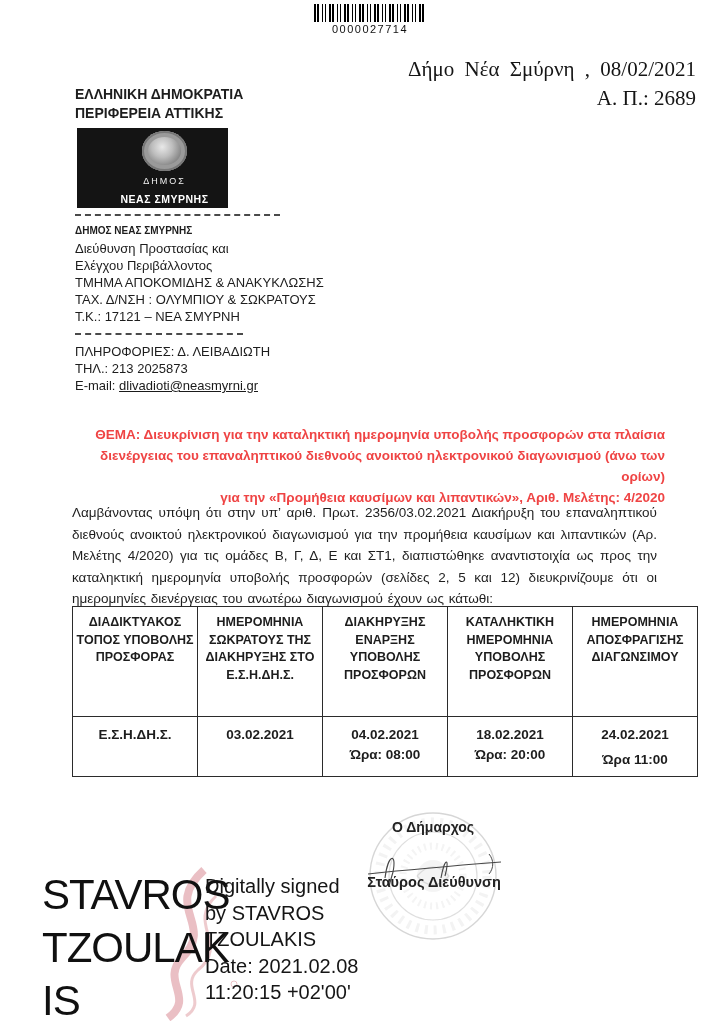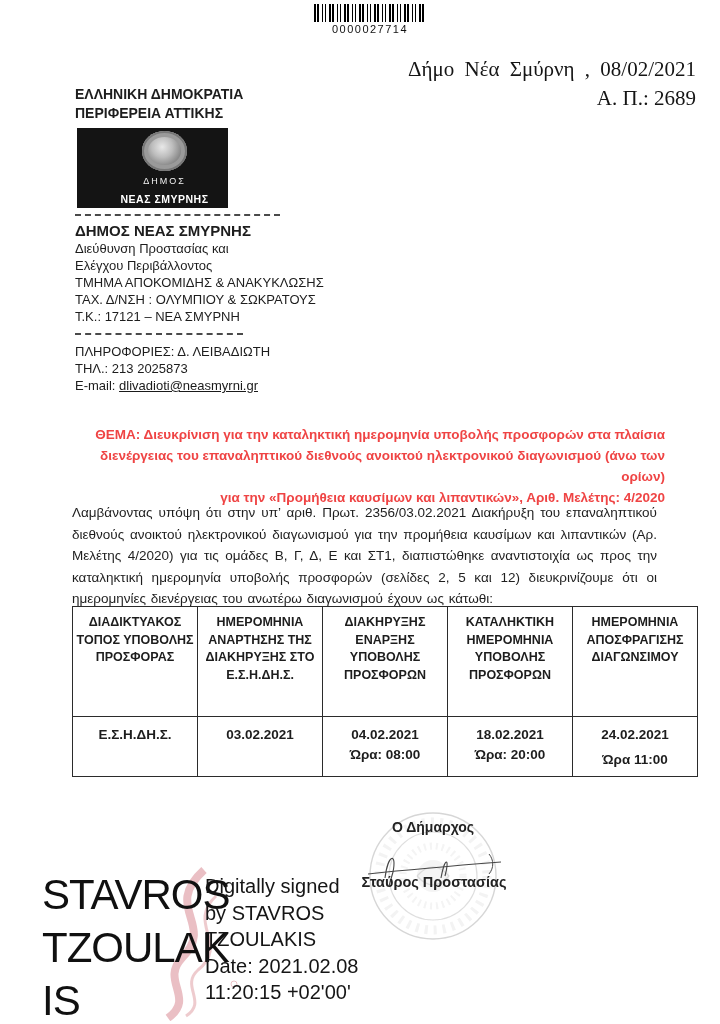--- a/index.html
+++ b/index.html
@@ -24,21 +24,21 @@
   .logo{margin:5px 0 6px 2px;width:127px;height:80px;background:#141414;
         display:flex;flex-direction:column;align-items:center;justify-content:flex-start;padding-left:24px;}
   .logo-seal{margin-top:3px;width:45px;height:45px;border-radius:50%;
      background:radial-gradient(circle at 45% 40%, #e8e8e8 0%, #bdbdbd 30%, #8a8a8a 55%, #5a5a5a 80%, #3a3a3a 100%);
      box-shadow:inset 0 0 0 2px #777, inset 0 0 0 6px #9a9a9a;}
   .logo-line1{color:#f2f2f2;font-size:9px;letter-spacing:2px;margin-top:2px;}
   .logo-line2{color:#ffffff;font-weight:bold;font-size:10.5px;letter-spacing:.5px;margin-top:1px;}
   .dashed{border-top:2px dashed #4a4a4a;height:0;margin:6px 0 6px 0;}
   .dash1{width:205px;}
   .dash2{width:168px;margin-top:8px;}
-  .muni{font-weight:bold;font-size:15px;line-height:18px;}
+  .muni{font-weight:bold;font-size:10px;line-height:18px;}
   .info-first{margin-top:8px;}
   .email-line a, .email-link{color:#1a1a1a;text-decoration:underline;cursor:pointer;}
 
   
   .subject{position:absolute;left:55px;top:424px;width:610px;text-align:right;
      font-weight:bold;font-size:13.5px;line-height:21px;color:#ef4444;}
 
   
   .body-par{position:absolute;left:72px;top:502px;width:585px;text-align:justify;
      font-size:13.5px;line-height:21.5px;color:#1e1e1e;word-spacing:1px;}
@@ -112,21 +112,21 @@
     <div>διενέργειας του επαναληπτικού διεθνούς ανοικτού ηλεκτρονικού διαγωνισμού (άνω των ορίων)</div>
     <div>για την «Προμήθεια καυσίμων και λιπαντικών», Αριθ. Μελέτης: 4/2020</div>
   </div>
 
   <div class="body-par">Λαμβάνοντας υπόψη ότι στην υπ’ αριθ. Πρωτ. 2356/03.02.2021 Διακήρυξη του επαναληπτικού διεθνούς ανοικτού ηλεκτρονικού διαγωνισμού για την προμήθεια καυσίμων και λιπαντικών (Αρ. Μελέτης 4/2020) για τις ομάδες Β, Γ, Δ, Ε και ΣΤ1, διαπιστώθηκε αναντιστοιχία ως προς την καταληκτική ημερομηνία υποβολής προσφορών (σελίδες 2, 5 και 12) διευκρινίζουμε ότι οι ημερομηνίες διενέργειας του ανωτέρω διαγωνισμού έχουν ως κάτωθι:</div>
 
   <table class="tbl">
     <tbody>
       <tr>
         <th>ΔΙΑΔΙΚΤΥΑΚΟΣ ΤΟΠΟΣ ΥΠΟΒΟΛΗΣ ΠΡΟΣΦΟΡΑΣ</th>
-        <th>ΗΜΕΡΟΜΗΝΙΑ ΑΝΑΡΤΗΣΗΣ ΤΗΣ ΔΙΑΚΗΡΥΞΗΣ ΣΤΟ Ε.Σ.Η.ΔΗ.Σ.</th>
+        <th>ΗΜΕΡΟΜΗΝΙΑ ΣΩΚΡΑΤΟΥΣ ΤΗΣ ΔΙΑΚΗΡΥΞΗΣ ΣΤΟ Ε.Σ.Η.ΔΗ.Σ.</th>
         <th>ΔΙΑΚΗΡΥΞΗΣ ΕΝΑΡΞΗΣ ΥΠΟΒΟΛΗΣ ΠΡΟΣΦΟΡΩΝ</th>
         <th>ΚΑΤΑΛΗΚΤΙΚΗ ΗΜΕΡΟΜΗΝΙΑ ΥΠΟΒΟΛΗΣ ΠΡΟΣΦΟΡΩΝ</th>
         <th>ΗΜΕΡΟΜΗΝΙΑ ΑΠΟΣΦΡΑΓΙΣΗΣ ΔΙΑΓΩΝΣΙΜΟΥ</th>
       </tr>
       <tr>
         <td>
           <div>Ε.Σ.Η.ΔΗ.Σ.</div>
           <div class="cell-time"></div>
         </td>
         <td>
@@ -158,21 +158,21 @@
     <path d="M50,66 q16,-18 32,0 q-16,18 -32,0" fill="none" stroke="#8a8a8a" stroke-width="1.2" opacity="0.25"></path>
   </svg>
 
   <div class="sign-title">Ο Δήμαρχος</div>
   <svg class="sign-squiggle" width="140" height="50" viewBox="0 0 140 50">
     <path d="M3,32 C40,28 85,24 136,20" fill="none" stroke="#474747" stroke-width="1.2"></path>
     <path d="M20,36 C23,12 32,10 28,30 L24,44" fill="none" stroke="#474747" stroke-width="1.1"></path>
     <path d="M76,36 C80,14 85,16 80,34" fill="none" stroke="#474747" stroke-width="1.1"></path>
     <path d="M124,12 C129,18 129,26 124,32" fill="none" stroke="#474747" stroke-width="1"></path>
   </svg>
-  <div class="sign-name">Σταύρος Προστασίας</div>
+  <div class="sign-name">Σταύρος Διεύθυνση</div>
 
   <svg class="dsig-ribbon" width="110" height="155" viewBox="0 0 110 155">
     <path d="M66,4 C24,42 78,58 44,92 C22,115 58,132 30,152" fill="none" stroke="#d98a93" stroke-width="8" opacity="0.55"></path>
     <path d="M78,30 C48,58 92,78 60,104 C42,120 70,136 48,150" fill="none" stroke="#e3a8ae" stroke-width="3" opacity="0.6"></path>
     <circle cx="96" cy="118" r="3" fill="none" stroke="#d98a93" stroke-width="1" opacity="0.5"></circle>
   </svg>
   <div class="dsig-name">
     <div>STAVROS</div>
     <div>TZOULAK</div>
     <div>IS</div>

